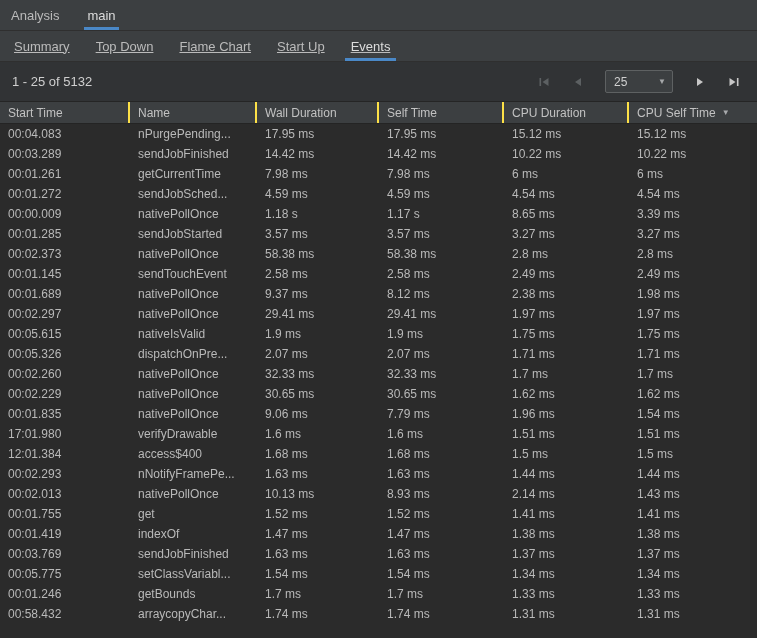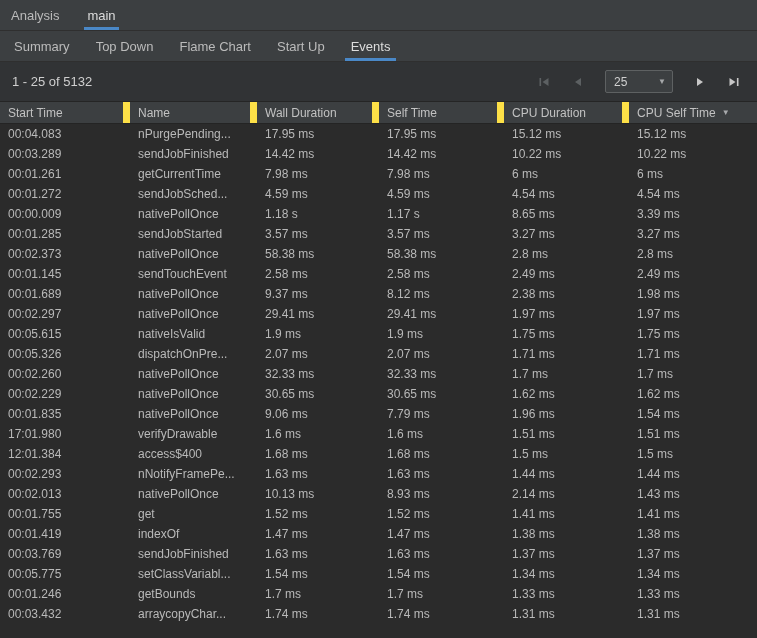--- a/index.html
+++ b/index.html
@@ -31,20 +31,21 @@
     content:""; position:absolute; left:0; right:0; bottom:0;
     height:3px; background:#4a88c7;
   }
 
   
   .subbar {
     height:31px; background:#3c3f41;
     border-bottom:1px solid #2f2f2f;
     display:flex; align-items:stretch;
     padding-left:8px;
+    text-decoration:underline;
   }
   .subbar .tab { padding:0 6px; margin-right:14px; }
 
   
   .pagebar {
     height:40px; background:#313335;
     border-bottom:1px solid #252525;
     display:flex; align-items:center;
     padding:0 12px;
     font-size:13px;
@@ -78,21 +79,21 @@
   .table { width:757px; }
   .thead {
     display:flex; height:22px;
     background:#3c3f41;
     border-bottom:1px solid #242424;
     font-size:12px; color:#c2c2c2;
   }
   .th {
     display:flex; align-items:center;
     padding:0 8px;
-    border-right:7px solid #fde047;
+    border-right:2px solid #fde047;
     white-space:nowrap; overflow:hidden;
     cursor:default;
   }
   .th:last-child { border-right:none; }
   .sort-icon { margin-left:6px; font-size:8px; color:#a8aaac; }
 
   .tbody { background:#2b2b2b; }
   .tr { display:flex; height:20px; align-items:center; font-size:12px; color:#b9b9b9; cursor:default; }
   .td { padding:0 8px; white-space:nowrap; overflow:hidden; }
 
@@ -361,21 +362,21 @@
       </div>
       <div class="tr">
         <div class="td c0">00:01.246</div>
         <div class="td c1">getBounds</div>
         <div class="td c2">1.7 ms</div>
         <div class="td c3">1.7 ms</div>
         <div class="td c4">1.33 ms</div>
         <div class="td c5">1.33 ms</div>
       </div>
       <div class="tr">
-        <div class="td c0">00:03.432</div>
+        <div class="td c0">00:58.432</div>
         <div class="td c1">arraycopyChar...</div>
         <div class="td c2">1.74 ms</div>
         <div class="td c3">1.74 ms</div>
         <div class="td c4">1.31 ms</div>
         <div class="td c5">1.31 ms</div>
       </div>
     </div>
 </div>
 
 </body></html>

